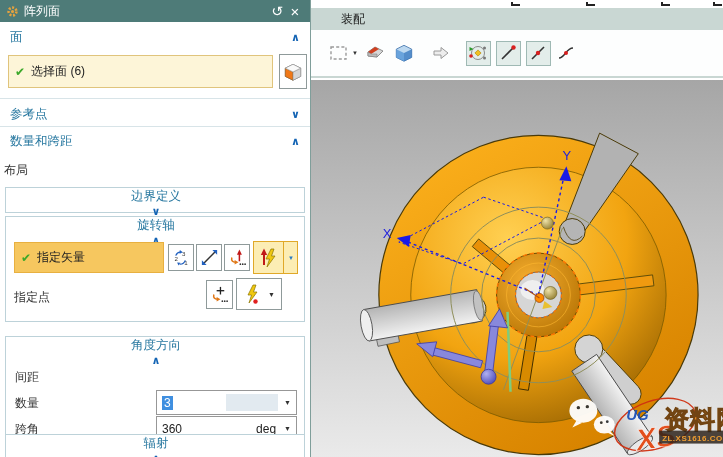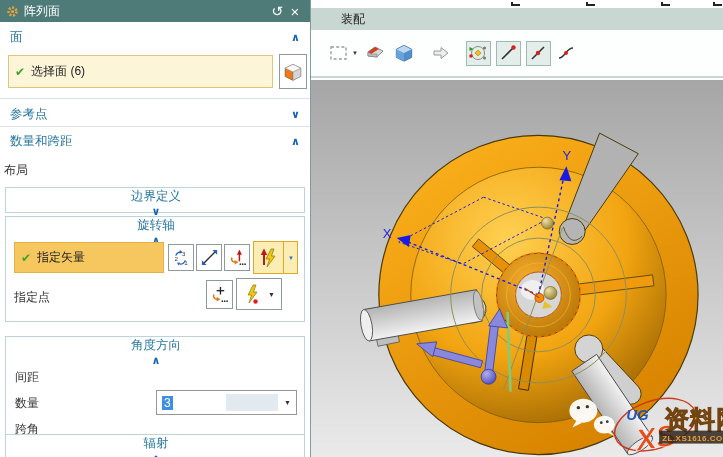--- a/index.html
+++ b/index.html
@@ -173,20 +173,25 @@
         <span class="arrow">∧</span>
       </div>
       <div class="lbl" style="left:9px;top:32px;">间距</div>
       <div class="lbl" style="left:9px;top:58px;">数量</div>
       <div class="input" style="left:150px;top:53px;width:141px;height:25px;">
         <span class="selblue">3</span>
         <span class="fxblock"></span>
         <span class="caret2" style="margin-left:6px;">▼</span>
       </div>
       <div class="lbl" style="left:9px;top:84px;text-align:center;">跨角</div>
+      <div class="input" style="left:150px;top:79px;width:141px;height:25px;">
+        <span>360</span>
+        <span class="unit">deg</span>
+        <span class="caret2">▼</span>
+      </div>
     </div>
 
     <div class="gbox" style="top:434px;height:23px;border-bottom:none;">
       <div class="ghead">
         <span>辐射</span>
         <span class="arrow">∧</span>
       </div>
     </div>
   </div>
 

